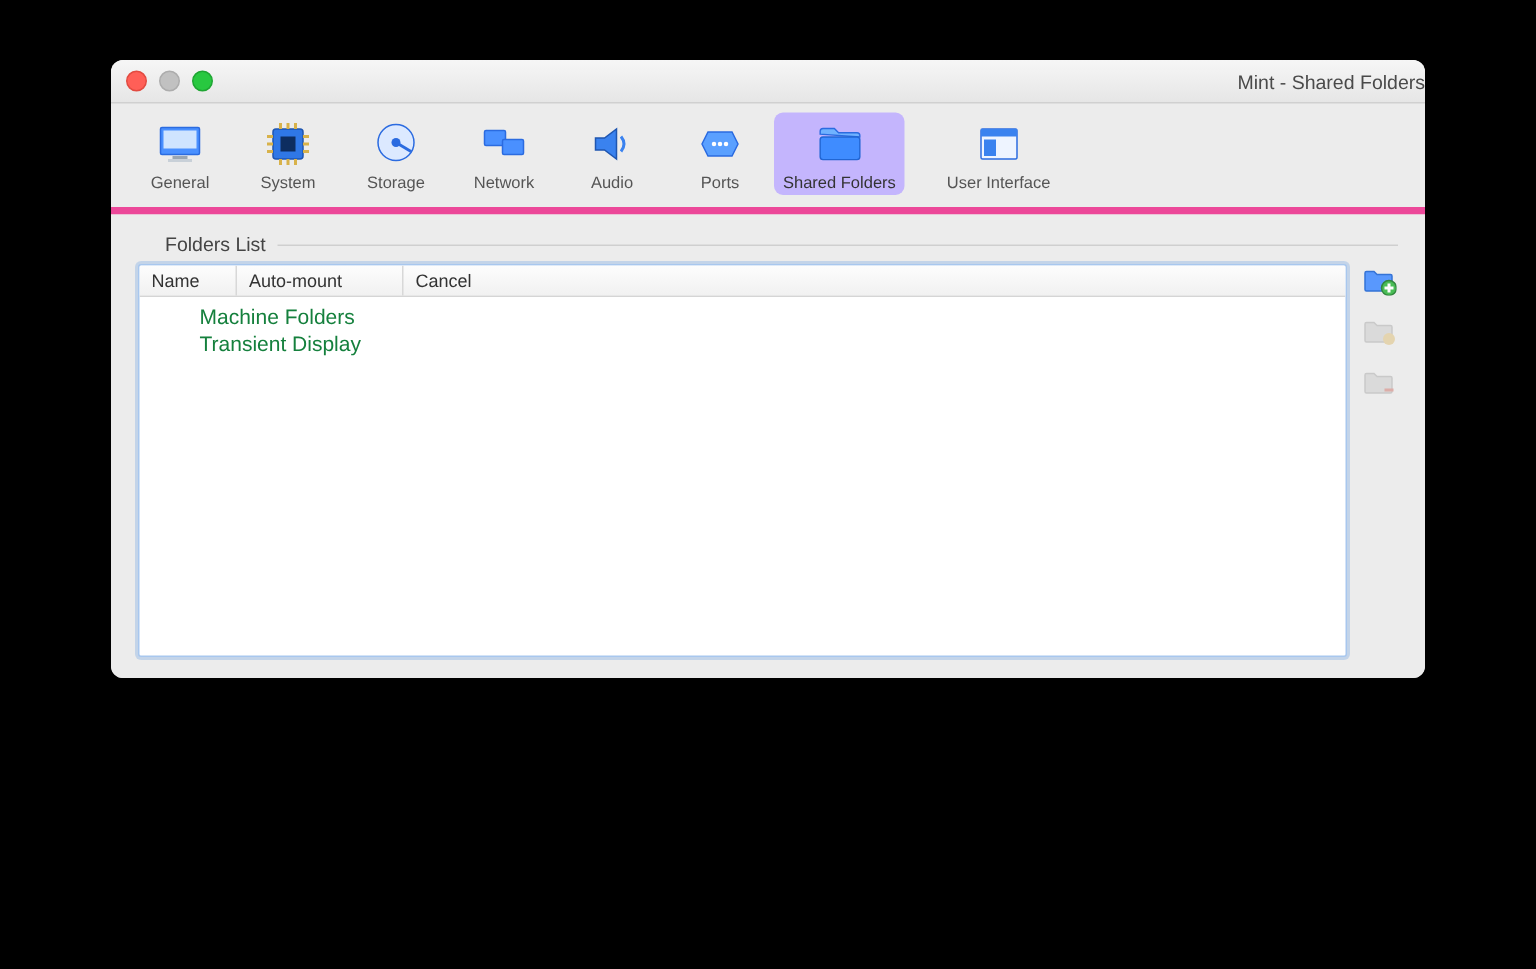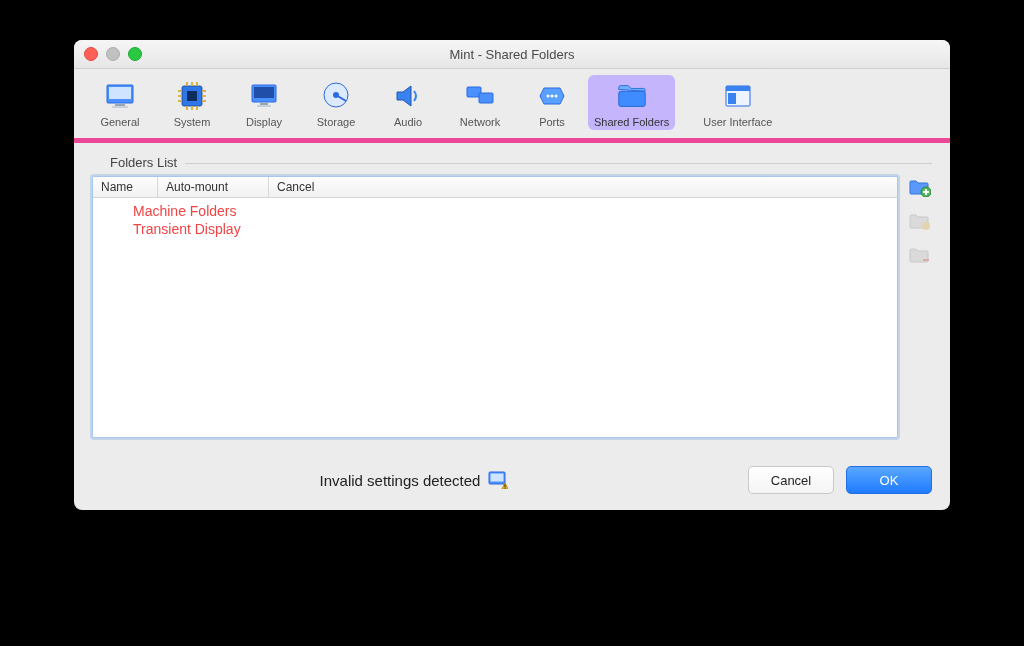--- a/index.html
+++ b/index.html
@@ -28,21 +28,21 @@
     align-items:center;
     position:relative;
     background:linear-gradient(#f6f6f6,#e6e6e6);
     border-bottom:1px solid #d0d0d0;
   }
   .traffic-lights{position:absolute;left:10px;top:7px;display:flex;gap:8px;}
   .tl{width:12px;height:12px;border-radius:50%;}
   .tl.red{background:#ff5f57;border:0.5px solid #e24b41;}
   .tl.yellow{background:#c1c1c1;border:0.5px solid #adadad;}
   .tl.green{background:#28c840;border:0.5px solid #1fa633;}
-  .title{flex:1;text-align:center;font-size:13px;color:#4a4a4a;}
+  .title{flex:1;text-align:right;font-size:13px;color:#4a4a4a;}
   .toolbar{
     display:flex;
     align-items:flex-start;
     padding:6px 10px 8px 10px;
     background:#ececec;
     border-bottom:5px solid #ec4899;
     gap:0;
   }
   .tb-item{
     display:flex;flex-direction:column;align-items:center;justify-content:flex-start;
@@ -79,21 +79,21 @@
     border-bottom:1px solid #d5d5d5;
     font-size:12px;color:#333;
     height:20px;align-items:center;
   }
   .th{padding:0 8px;border-right:1px solid #d8d8d8;height:100%;display:flex;align-items:center;}
   .th:last-child{border-right:none;}
   .th.name{width:48px;}
   .th.path{flex:1;}
   .th.auto{width:94px;}
   .th.access{width:64px;}
-  .tbody{flex:1;padding:4px 0;font-size:14px;color:#ef4444;}
+  .tbody{flex:1;padding:4px 0;font-size:14px;color:#15803d;}
   .trow{padding:1px 0 1px 40px;}
   .side-buttons{display:flex;flex-direction:column;gap:14px;padding-top:2px;}
   .sbtn{width:24px;height:20px;display:flex;align-items:center;justify-content:center;opacity:0.9;}
   .sbtn.dis{opacity:0.35;}
   .footer{
     display:flex;align-items:center;justify-content:flex-end;
     padding:14px 18px 16px 18px;gap:12px;
   }
   .status{flex:1;display:flex;align-items:center;justify-content:center;gap:8px;font-size:15px;color:#222;}
   .btn{
@@ -156,61 +156,50 @@
               <line x1="22" y1="3" x2="22" y2="7"></line>
             <line x1="12" y1="27" x2="12" y2="31"></line>
               <line x1="17" y1="27" x2="17" y2="31"></line>
               <line x1="22" y1="27" x2="22" y2="31"></line>
           </g>
         </svg>
       </div>
       <div class="lbl">System</div>
     </div>
 
-    <div class="tb-item">
-      <div class="ico">
-        <svg width="34" height="34" viewBox="0 0 34 34">
-          <rect x="5" y="6" width="24" height="17" rx="1" fill="#4a90ff" stroke="#2b6be0"></rect>
-          <rect x="7" y="8" width="20" height="11" fill="#1f4fa8"></rect>
-          <rect x="13" y="24" width="8" height="2" fill="#9aa6b2"></rect>
-          <rect x="10" y="26" width="14" height="2" fill="#c8d0d8"></rect>
-        </svg>
-      </div>
-      <div class="lbl">Display</div>
-    </div>
 
     <div class="tb-item">
       <div class="ico">
         <svg width="34" height="34" viewBox="0 0 34 34">
           <circle cx="17" cy="16" r="12" fill="#dce9ff" stroke="#2b6be0"></circle>
           <circle cx="17" cy="16" r="3" fill="#2b6be0"></circle>
           <path d="M17 16 L27 22" stroke="#2b6be0" stroke-width="2"></path>
         </svg>
       </div>
       <div class="lbl">Storage</div>
     </div>
 
     <div class="tb-item">
       <div class="ico">
         <svg width="34" height="34" viewBox="0 0 34 34">
+          <rect x="4" y="8" width="14" height="10" rx="1" fill="#4a90ff" stroke="#2b6be0"></rect>
+          <rect x="16" y="14" width="14" height="10" rx="1" fill="#4a90ff" stroke="#2b6be0"></rect>
+        </svg>
+      </div>
+      <div class="lbl">Network</div>
+    </div>
+
+    <div class="tb-item">
+      <div class="ico">
+        <svg width="34" height="34" viewBox="0 0 34 34">
           <path d="M6 13 L12 13 L20 7 L20 27 L12 21 L6 21 Z" fill="#3a82ef" stroke="#1f56b0"></path>
           <path d="M23 12 Q27 17 23 22" fill="none" stroke="#3a82ef" stroke-width="2"></path>
         </svg>
       </div>
       <div class="lbl">Audio</div>
-    </div>
-
-    <div class="tb-item">
-      <div class="ico">
-        <svg width="34" height="34" viewBox="0 0 34 34">
-          <rect x="4" y="8" width="14" height="10" rx="1" fill="#4a90ff" stroke="#2b6be0"></rect>
-          <rect x="16" y="14" width="14" height="10" rx="1" fill="#4a90ff" stroke="#2b6be0"></rect>
-        </svg>
-      </div>
-      <div class="lbl">Network</div>
     </div>
 
     <div class="tb-item">
       <div class="ico">
         <svg width="34" height="34" viewBox="0 0 34 34">
           <polygon points="9,9 25,9 29,17 25,25 9,25 5,17" fill="#5aa0ff" stroke="#2b6be0"></polygon>
           <circle cx="13" cy="17" r="1.5" fill="#fff"></circle>
             <circle cx="17" cy="17" r="1.5" fill="#fff"></circle>
             <circle cx="21" cy="17" r="1.5" fill="#fff"></circle>
         </svg>
@@ -278,30 +267,14 @@
         <div class="sbtn dis">
           <svg width="22" height="18" viewBox="0 0 22 18">
             <path d="M1 4 L1 3 Q1 2 2 2 L7 2 L9 4 L18 4 Q19 4 19 5 L19 14 Q19 15 18 15 L2 15 Q1 15 1 14 Z" fill="#b9b9b9" stroke="#8a8a8a"></path>
             <line x1="14" y1="13" x2="20" y2="13" stroke="#c0392b" stroke-width="2"></line>
           </svg>
         </div>
       </div>
     </div>
   </div>
 
-  <div class="footer">
-    <div class="status">
-      <span>Invalid settings detected</span>
-      <span>
-        <svg width="20" height="18" viewBox="0 0 20 18">
-          <rect x="1" y="1" width="16" height="12" rx="1" fill="#4a90ff" stroke="#2b6be0"></rect>
-          <rect x="2.5" y="2.5" width="13" height="8" fill="#cfe4ff"></rect>
-          <polygon points="14,18 20,18 17,12" fill="#f5c444" stroke="#b58912"></polygon>
-          <line x1="17" y1="13.5" x2="17" y2="16" stroke="#5b4a12" stroke-width="1.4"></line>
-          <circle cx="17" cy="17" r="0.8" fill="#5b4a12"></circle>
-        </svg>
-      </span>
-    </div>
-    <div class="btn default">Cancel</div>
-    <div class="btn primary">OK</div>
-  </div>
 
 </div>
 
 </body></html>

